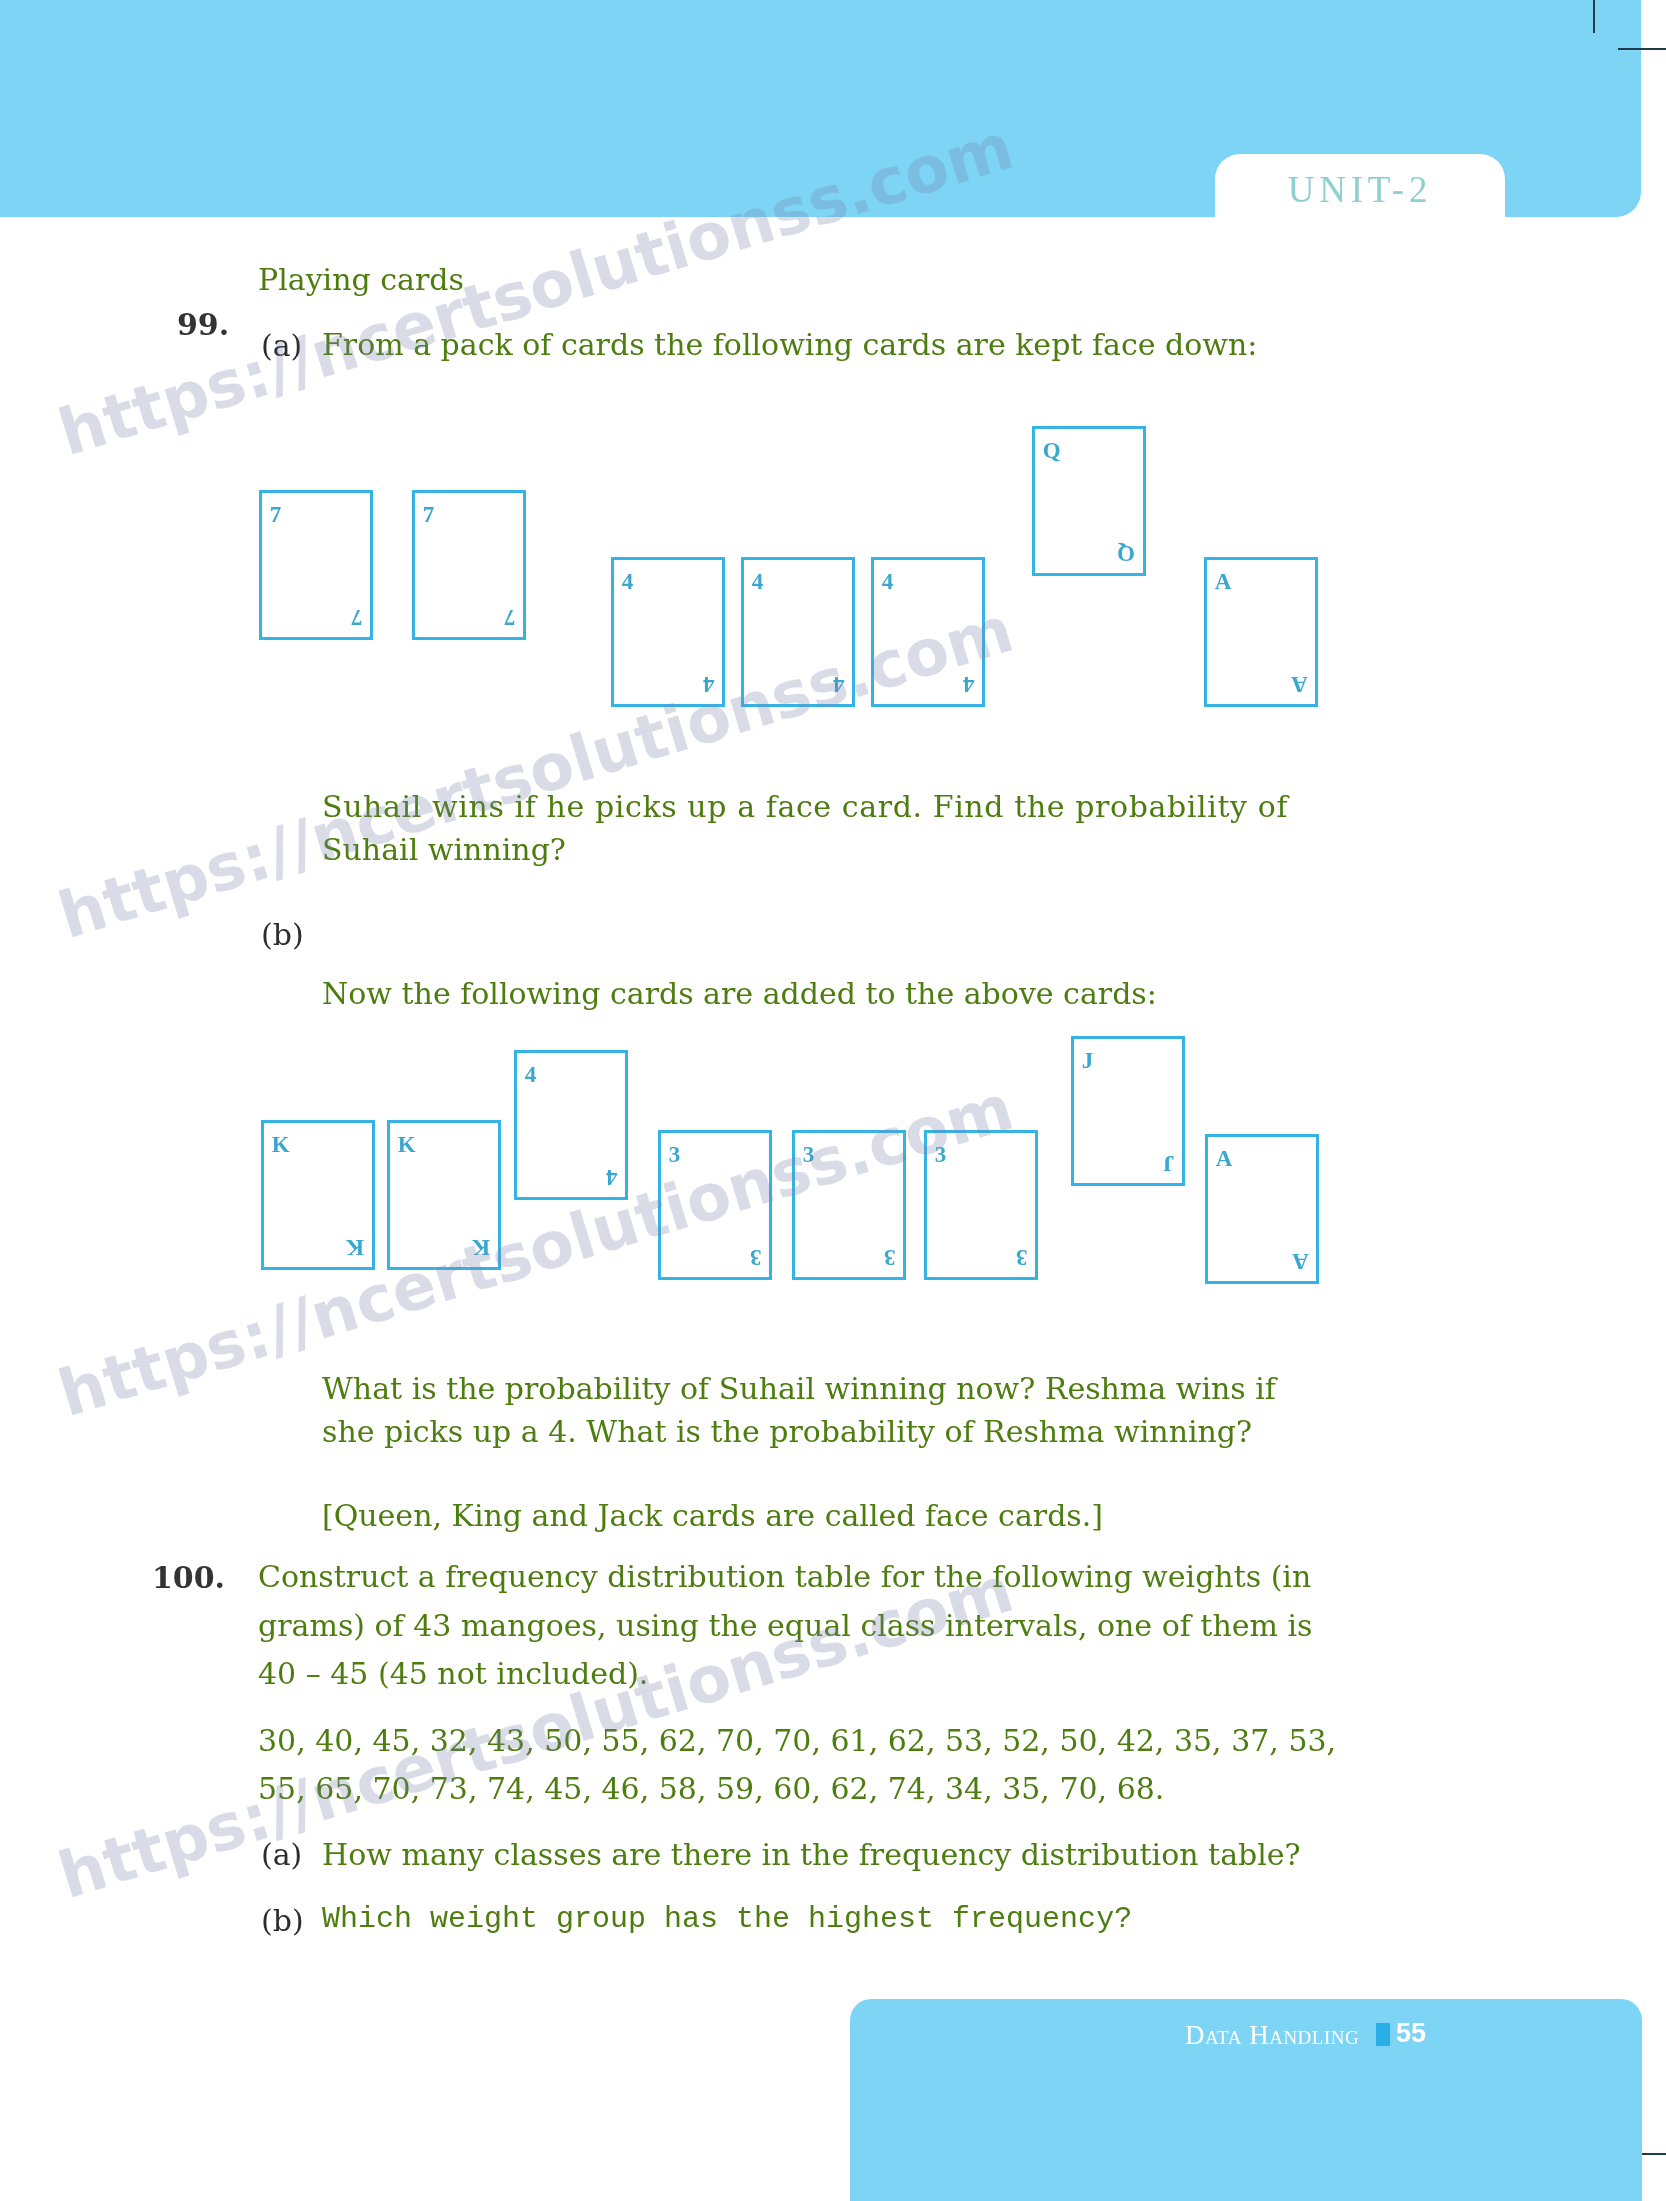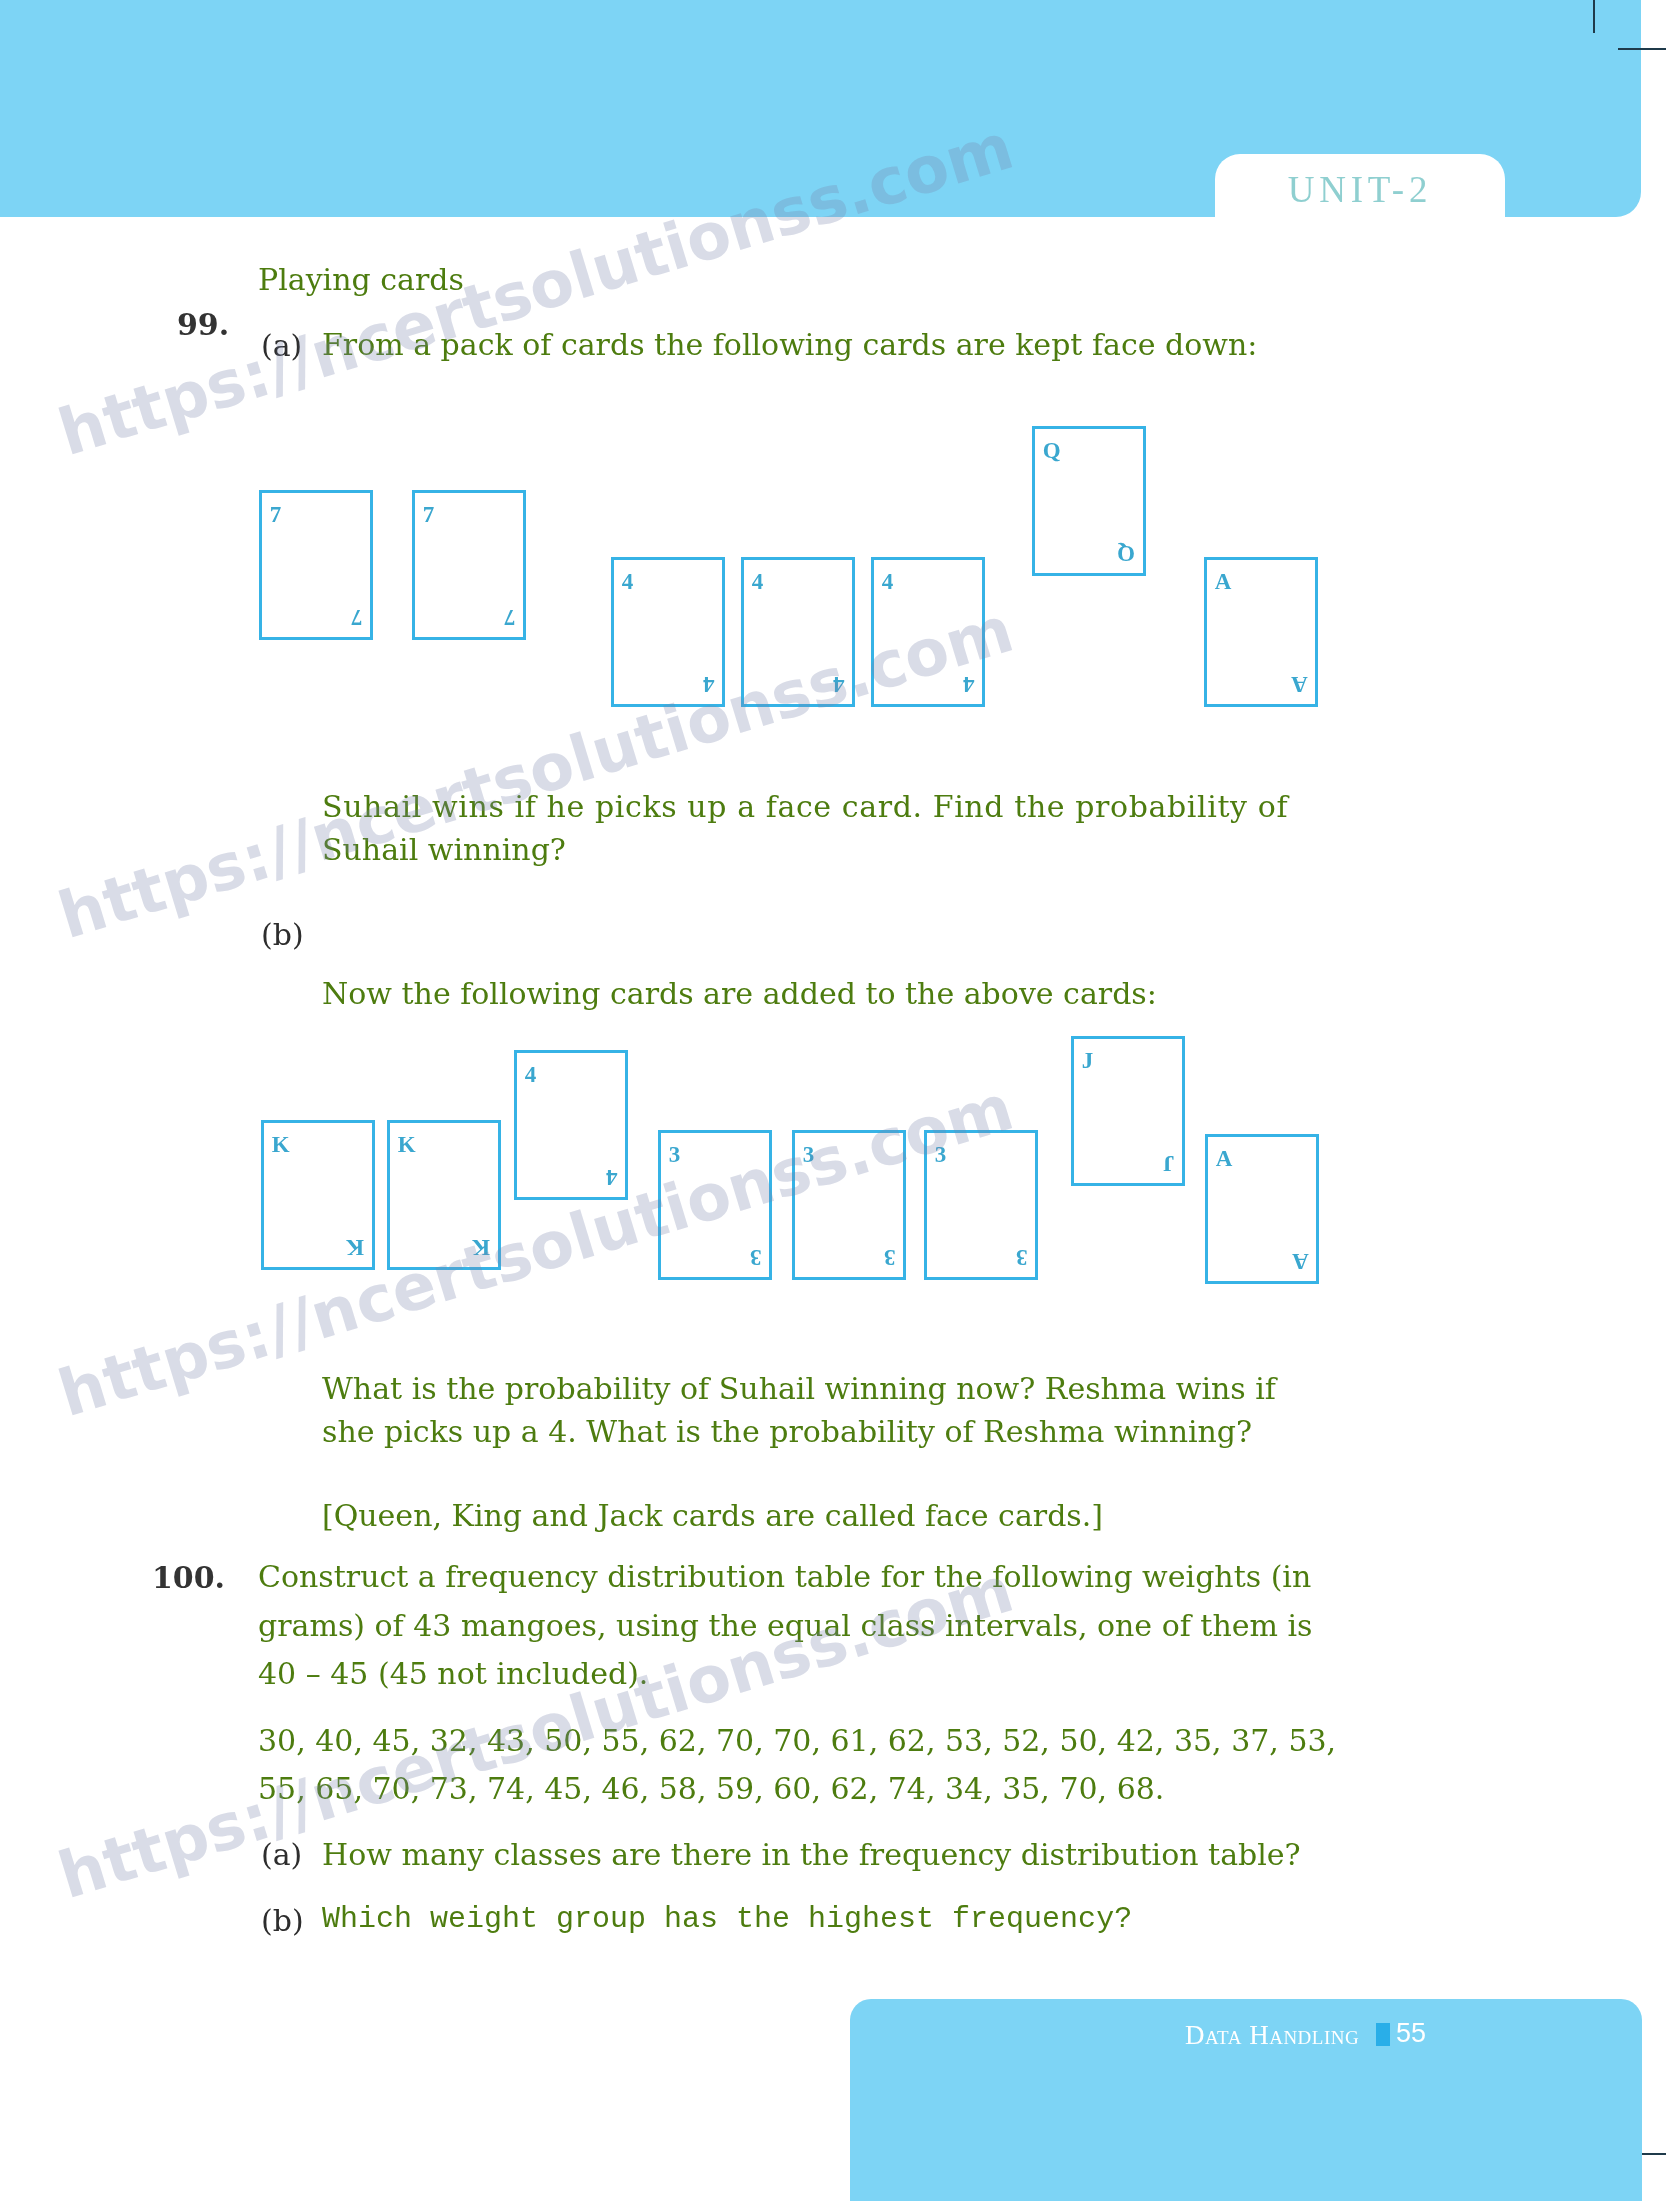--- a/index.html
+++ b/index.html
@@ -49,21 +49,21 @@
   .footer-title {
     position: absolute; left: 1185px; top: 2020px;
     font-family: "Liberation Serif", serif; font-variant: small-caps;
     font-size: 27px; color: #ffffff; letter-spacing: 0.5px;
   }
   .footer-square {
     position: absolute; left: 1376px; top: 2023px; width: 13.5px; height: 23px; background: #29aee8;
   }
   .footer-page {
     position: absolute; left: 1396px; top: 2018px;
-    font-family: "Liberation Sans", sans-serif; font-size: 27px; color: #ffffff;
+    font-family: "Liberation Sans", sans-serif; font-size: 27px; color: #ffffff; font-weight: bold;
   }
 </style>
 </head>
 <body>
 
 <div class="top-band"></div>
 <div class="unit-tab">
   <span>UNIT-2</span>
 </div>
 

